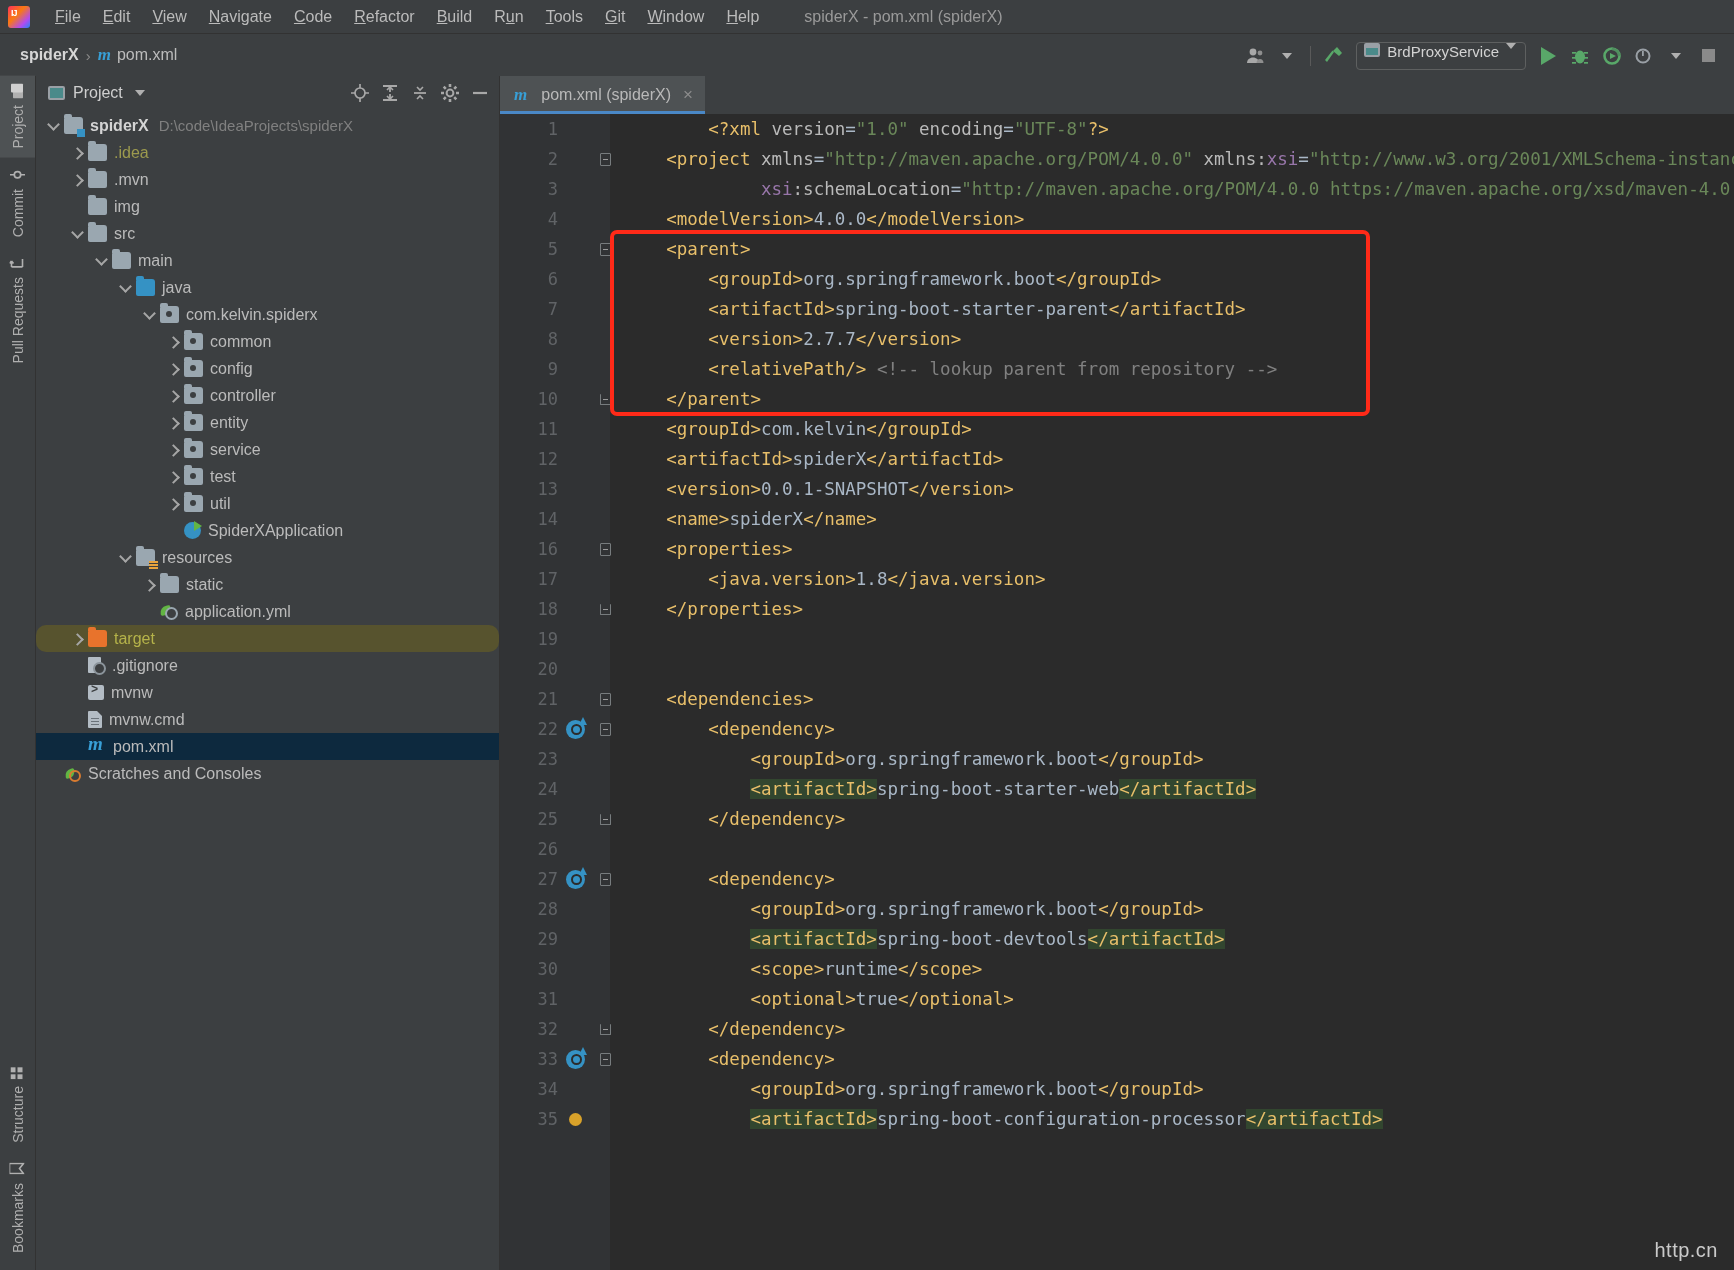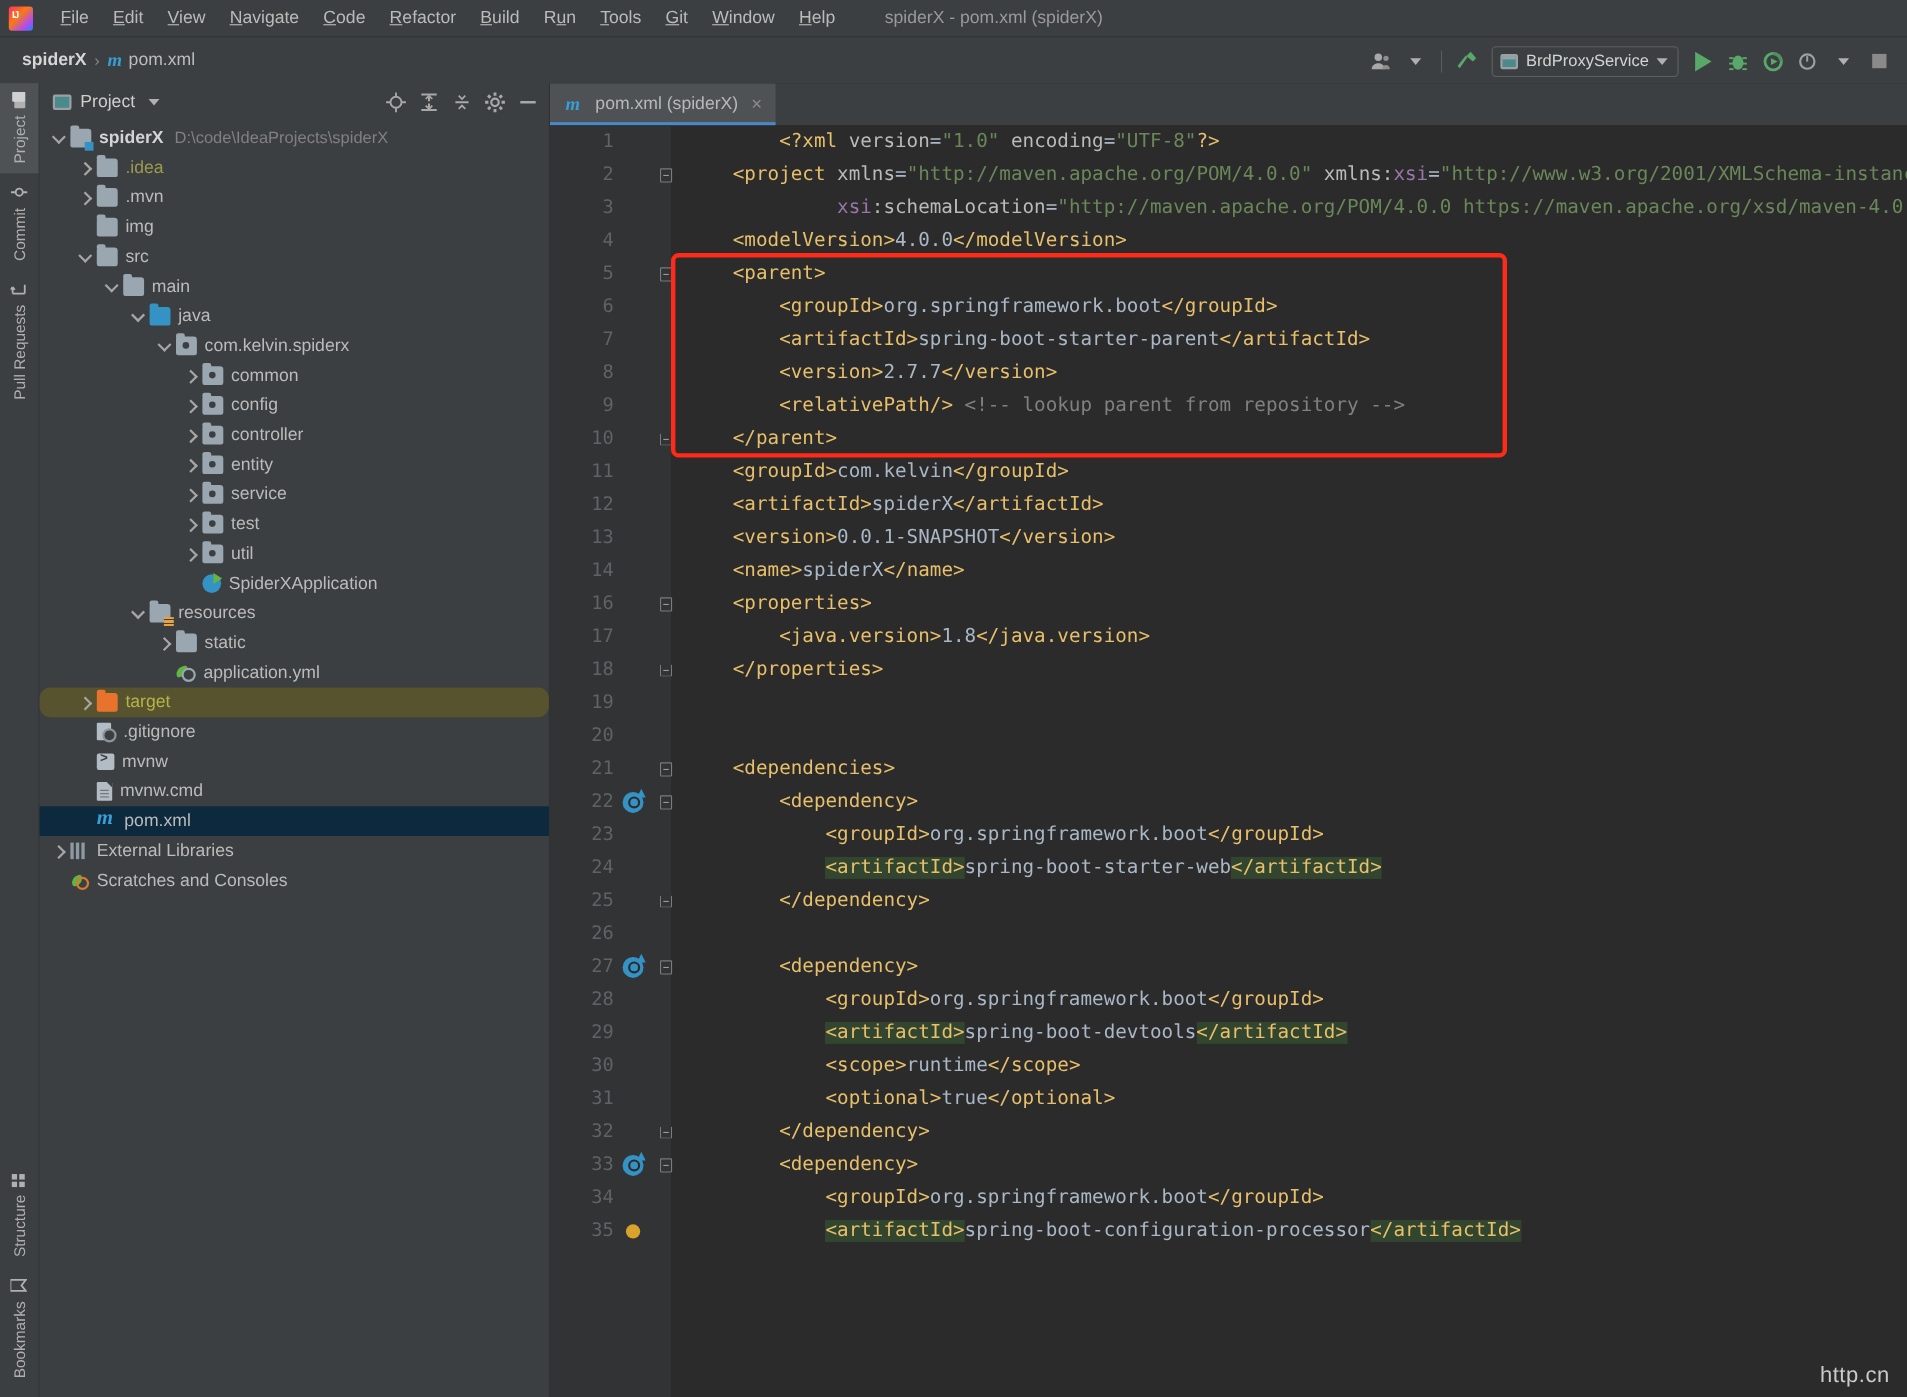--- a/index.html
+++ b/index.html
@@ -51,21 +51,21 @@
   .toolbar-right {
     position: absolute; right: 10px; top: 0; height: 43px;
     display: flex; align-items: center; gap: 0px;
   }
   .tb-btn {
     width: 32px; height: 32px; display: flex; align-items: center;
     justify-content: center; cursor: default;
   }
   .tb-sep { width: 1px; height: 20px; background: #5a5a5a; margin: 0 7px; }
   .runconfig {
-    display: flex; align-items: center; gap: 7px;
+    display: flex; gap: 7px;
     border: 1px solid #5e6060; border-radius: 4px;
     height: 28px; padding: 0 9px 0 7px; margin: 0 6px;
   }
   .runconfig .label { color: #d3d3d3; font-size: 15px; }
   .caret { width: 0; height: 0; border-left: 5px solid transparent;
            border-right: 5px solid transparent; border-top: 6px solid #b0b0b0; }
   .cfg-icon {
     width: 16px; height: 14px; border: 2px solid #9aa0a6; border-radius: 2px;
     background: #4a8a8a; position: relative;
   }
@@ -658,25 +658,20 @@
           <span class="arrow none"></span>
           <span class="ico i-doc"></span>
           <span class="label-txt">mvnw.cmd</span>
         </div>
         <div class="row selected" style="padding-left: 34px;">
           <span class="arrow none"></span>
           <span class="ico i-pom"></span>
           <span class="label-txt">pom.xml</span>
         </div>
         <div class="row" style="padding-left: 10px;">
-          <span class="arrow right"></span>
-          <span class="ico i-lib"></span>
-          <span class="label-txt">External Libraries</span>
-        </div>
-        <div class="row" style="padding-left: 10px;">
           <span class="arrow none"></span>
           <span class="ico i-scratch"></span>
           <span class="label-txt">Scratches and Consoles</span>
         </div>
       </div>
   </div>
 
   <div class="editor-area">
     <div class="tabrow">
       <div class="tab">

